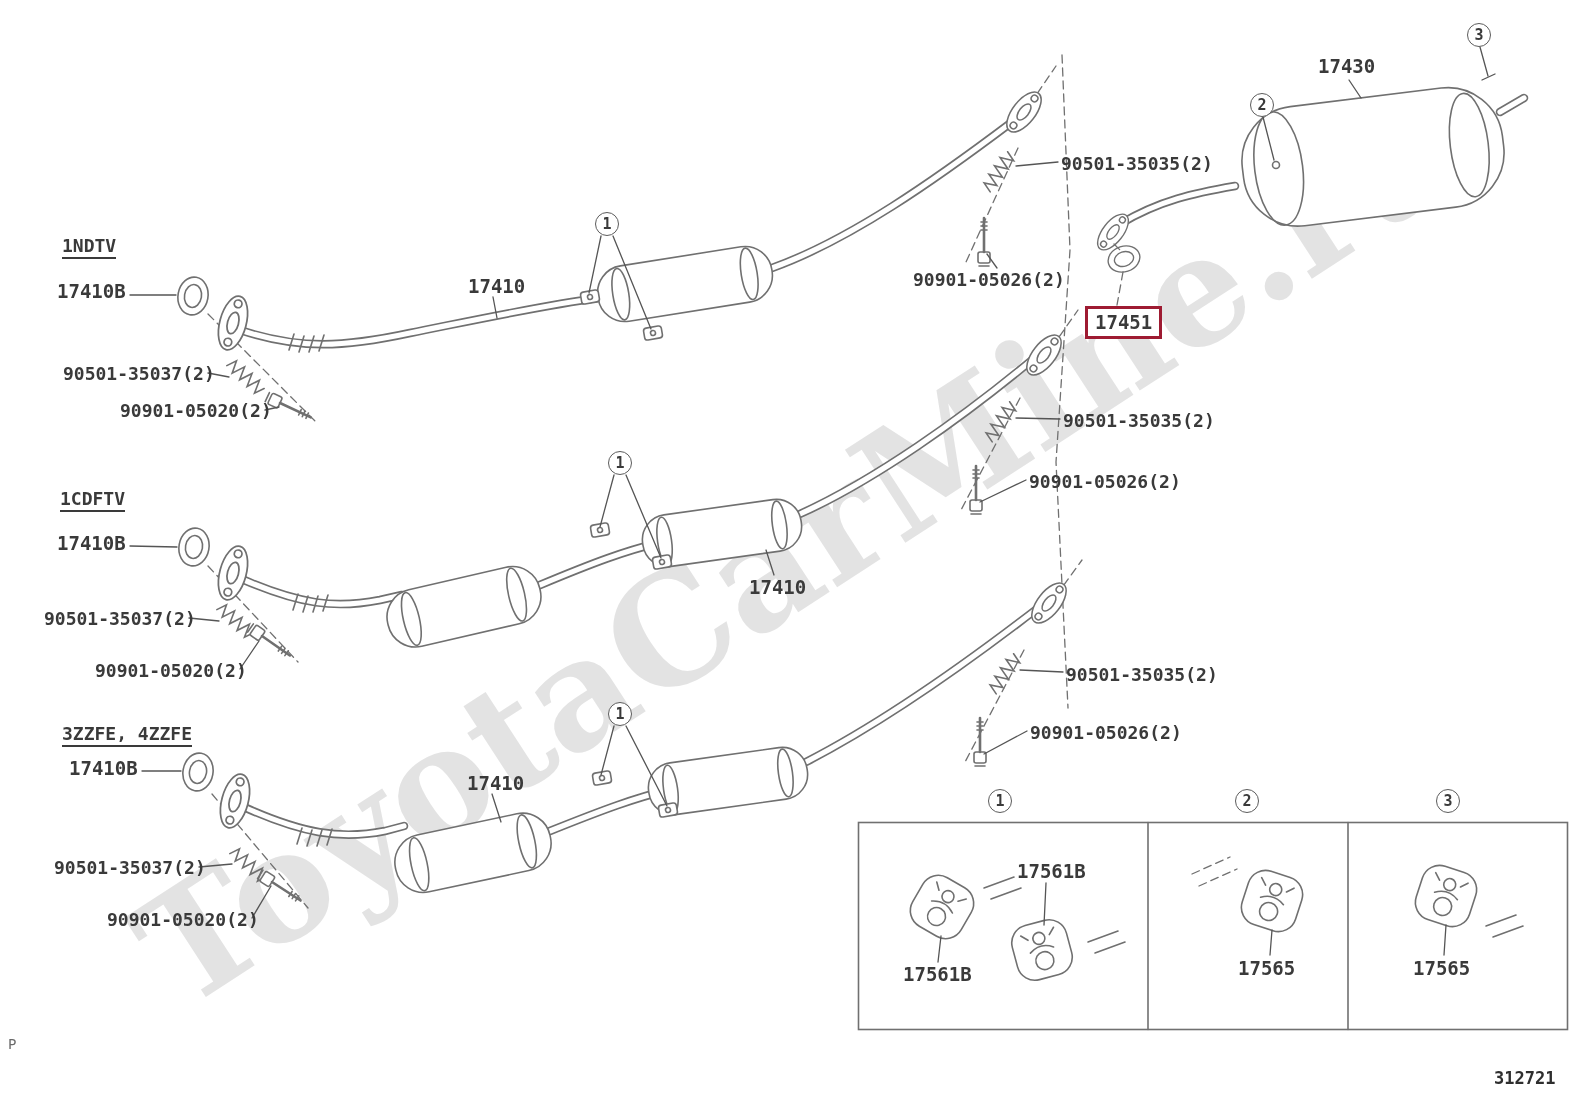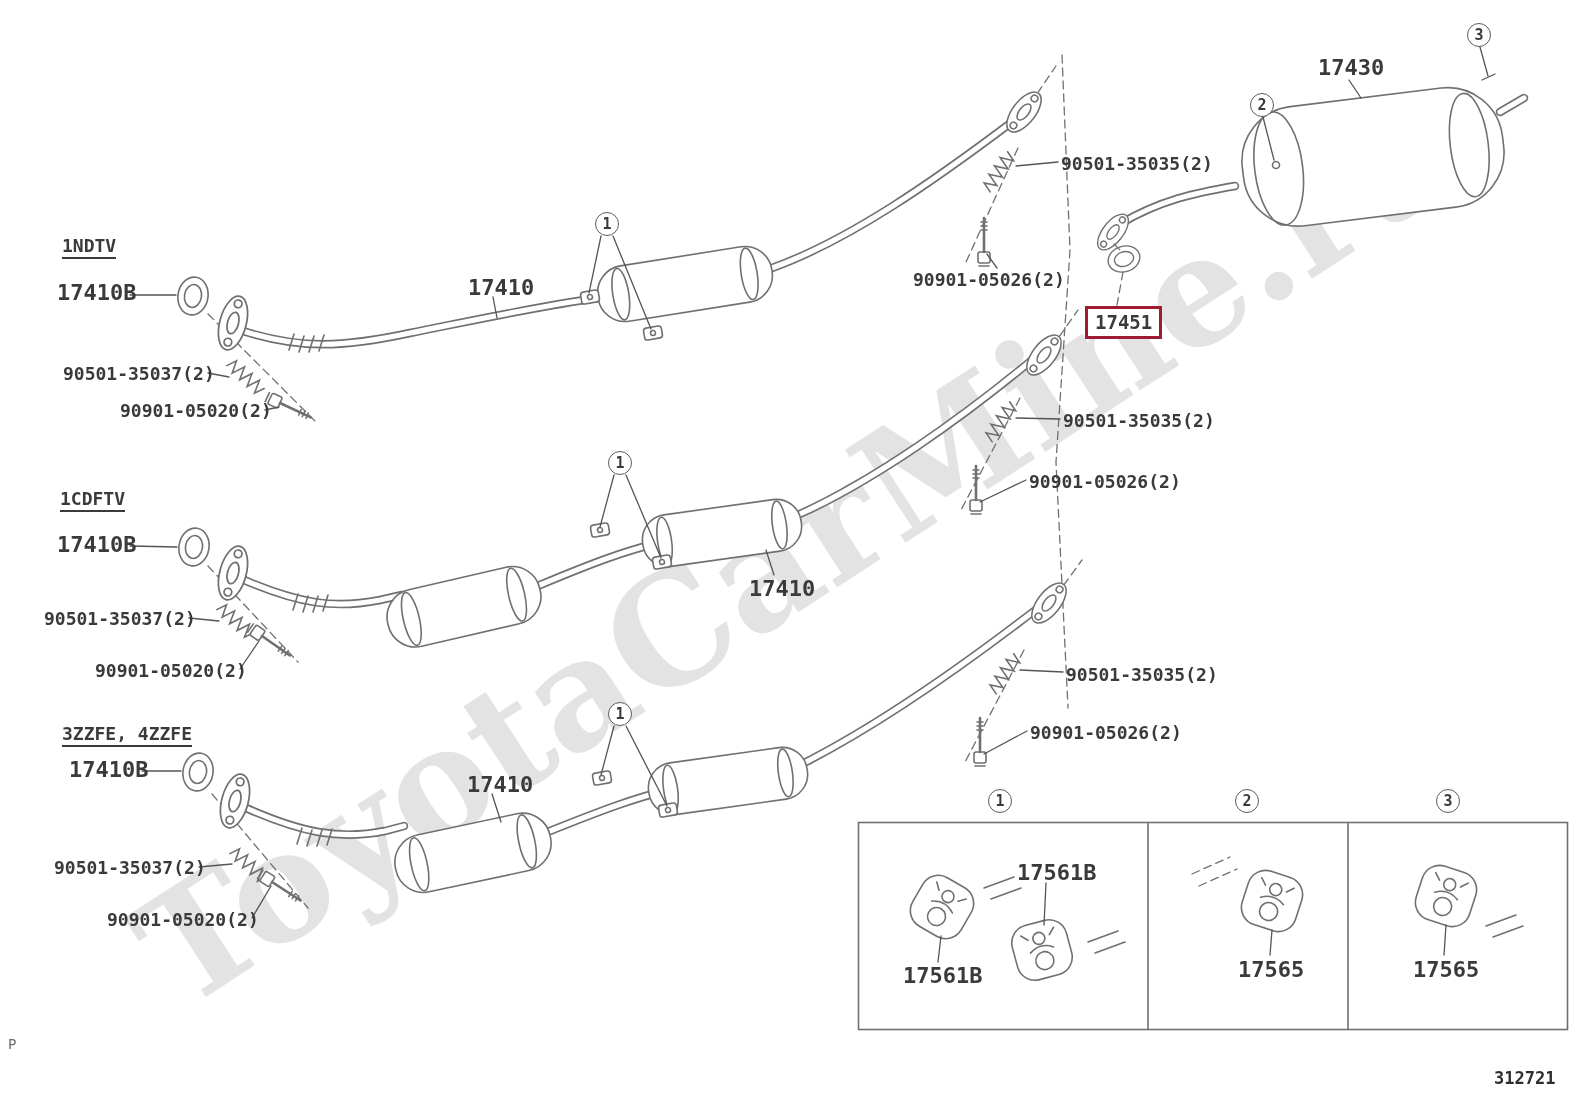--- a/index.html
+++ b/index.html
@@ -20,21 +20,21 @@
   #art .w    { fill:#ffffff; }
   #art .pout { stroke-width:8.5; }
   #art .pin  { stroke:#ffffff; stroke-width:5.2; }
   #art .dash { stroke-dasharray:8 5; stroke-width:1.3; }
   #art .lead { stroke:#555555; stroke-width:1.3; }
   #art .thk  { stroke-width:2.6; }
   .lbl {
     position:absolute; font-size:18px; font-weight:bold; color:#3a3a3a;
     white-space:nowrap; line-height:1.1;
   }
-  .lbl-lg { font-size:22px; }
+  .lbl-lg { font-size:19px; }
   .engine { border-bottom:2px solid #3a3a3a; padding-bottom:1px; }
   .callout {
     position:absolute; width:24px; height:24px; border:1.7px solid #5c5c5c;
     border-radius:50%; background:#fff; display:flex; align-items:center;
     justify-content:center; font-size:15px; font-weight:bold; color:#3a3a3a;
   }
   .selbox {
     position:absolute; border:3px solid #c4b5fd; background:#fff;
     padding:2px 7px 3px; font-size:19px; font-weight:bold; color:#3a3a3a;
   }

